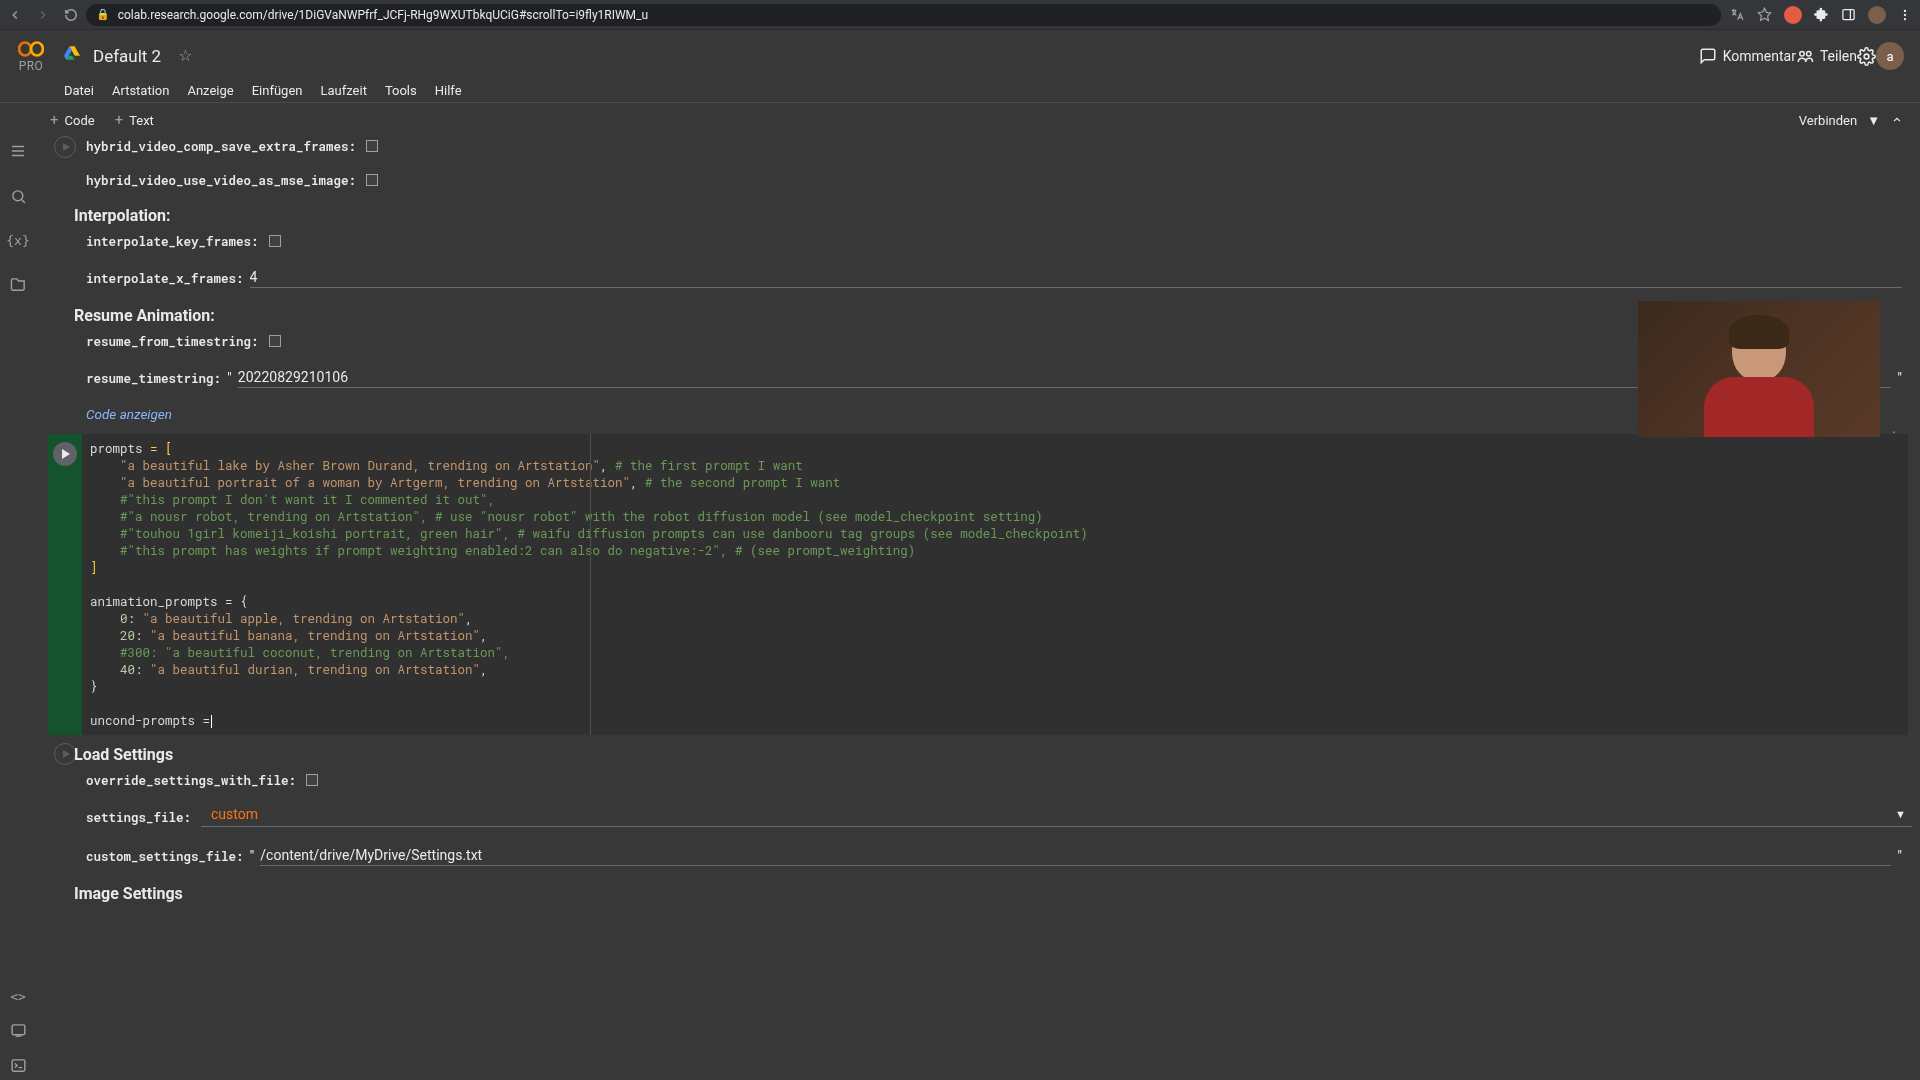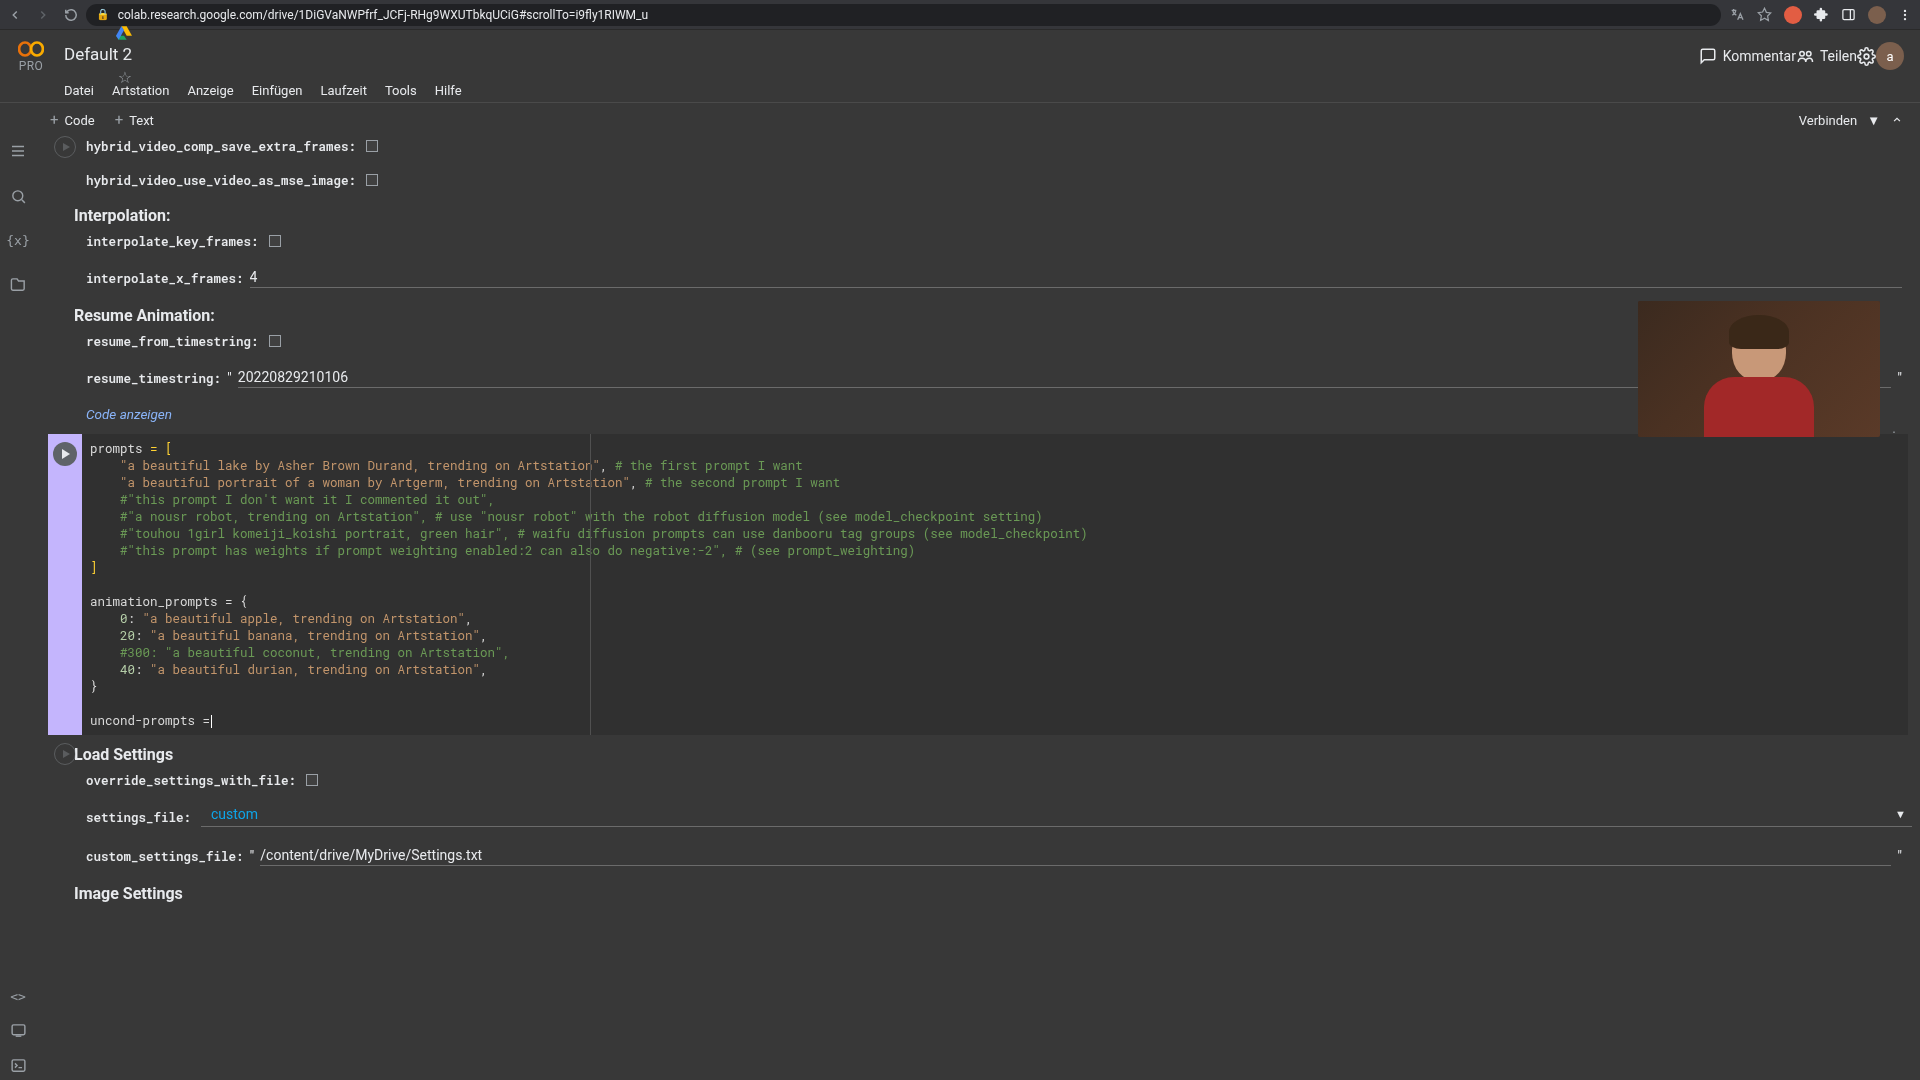--- a/index.html
+++ b/index.html
@@ -13,21 +13,21 @@
 .addr .lock { color: #9aa0a6; font-size: 11px; }
 .right-icons { display: flex; gap: 12px; align-items: center; color: #e8eaed; }
 .rb-circle { width: 18px; height: 18px; border-radius: 50%; background: #e25d43; display:inline-block;}
 .rb-av { width: 18px; height: 18px; border-radius: 50%; background: #7b5f4d; display:inline-block;}
 svg { display: block; }
 
 
 .colab-head { background: #383838; padding: 4px 16px 0 16px; }
 .head-row1 { display: flex; align-items: center; height: 44px; }
 .colab-logo { width: 30px; margin-right: 18px; display:flex; flex-direction:column; align-items:center; }
-.colab-title { display: flex; align-items: flex-end; gap: 4px; font-size: 17px; color: #e8eaed; flex-direction: column; }
+.colab-title { display: flex; align-items: flex-start; gap: 13px; font-size: 17px; color: #e8eaed; }
 .title-icon { color: #fbbc04; font-size: 15px; }
 .star { color: #9aa0a6; font-size: 16px; margin-left: 4px; }
 .head-right { margin-left: auto; display:flex; align-items:center; color:#e8eaed; font-size:14px;}
 .hr-item { display:flex; align-items:center; gap:6px; }
 .avatar-c { width: 28px; height: 28px; border-radius:50%; background:#7b5f4d; display:flex; align-items:center; justify-content:center; font-size:13px; color:#fff;}
 
 .menus { display:flex; gap: 18px; font-size: 13px; color:#e8eaed; padding-left: 48px; height: 24px; align-items:center;}
 
 
 .toolbar { background: #383838; height: 36px; border-top: 1px solid #4a4a4a; border-bottom: 1px solid #2a2a2a; display:flex; align-items:center; padding: 0 8px 0 40px;}
@@ -53,25 +53,25 @@
 .textinput { flex:1; border:none; border-bottom:1px solid #6b6b6b; background:transparent; color:#e8eaed; font-size: 14px; padding: 2px 0; font-family: inherit;}
 .quote-prefix { color:#e8eaed; font-size:15px; margin-right:0;}
 .quote-suffix { color:#e8eaed; font-size:15px;}
 .line-full { display:flex; align-items:center; gap:6px; width:100%; padding-right: 10px;}
 .line-full .textinput { flex:1; }
 
 .heading { font-weight: 700; font-size: 16px; color: #e8eaed; margin: 6px 0 8px -12px; }
 .show-code { color: #8ab4f8; font-size: 13.5px; margin-top: 4px; font-style: italic; }
 
 .select-line { display:flex; align-items:center; width:100%; border-bottom:1px solid #6b6b6b; padding-bottom:4px; padding-right: 6px;}
-.select-line .val { font-size:14px; color:#0ea5e9; margin-left:10px;}
+.select-line .val { font-size:14px; color:#f97316; margin-left:10px;}
 .select-line .caret { margin-left:auto; color:#e8eaed; font-size:11px;}
 
 
-.code-cell { margin: 10px 4px; background: #c4b5fd; position:relative; }
+.code-cell { margin: 10px 4px; background: #14532d; position:relative; }
 .code-cell-outer { display:flex; }
 .code-run { width: 34px; padding-top: 8px; display:flex; justify-content:center;}
 .code-run .run-circle { width:24px; height:24px; border-radius:50%; background:#5f6368; display:flex; align-items:center; justify-content:center;}
 .code-run .run-circle::after { content:''; border-left:8px solid #e8eaed; border-top:5px solid transparent; border-bottom:5px solid transparent; margin-left:2px;}
 .code-area { flex:1; background:#303030; position:relative; padding: 6px 8px 6px 8px; font-family: "Roboto Mono", Menlo, monospace; font-size: 12.5px; line-height: 17px; }
 .code-line { white-space: pre; }
 .vdiv { position:absolute; top:0; bottom:0; left: 508px; width:1px; background:#505050;}
 .cell-actions { position:absolute; top: -8px; right: 4px; display:flex; gap: 6px; }
 .ca-btn { width: 20px; height: 20px; display:flex; align-items:center; justify-content:center; color:#9aa0a6; background: #383838; font-size: 12px;}
 .c-str { color:#c2956b;}

